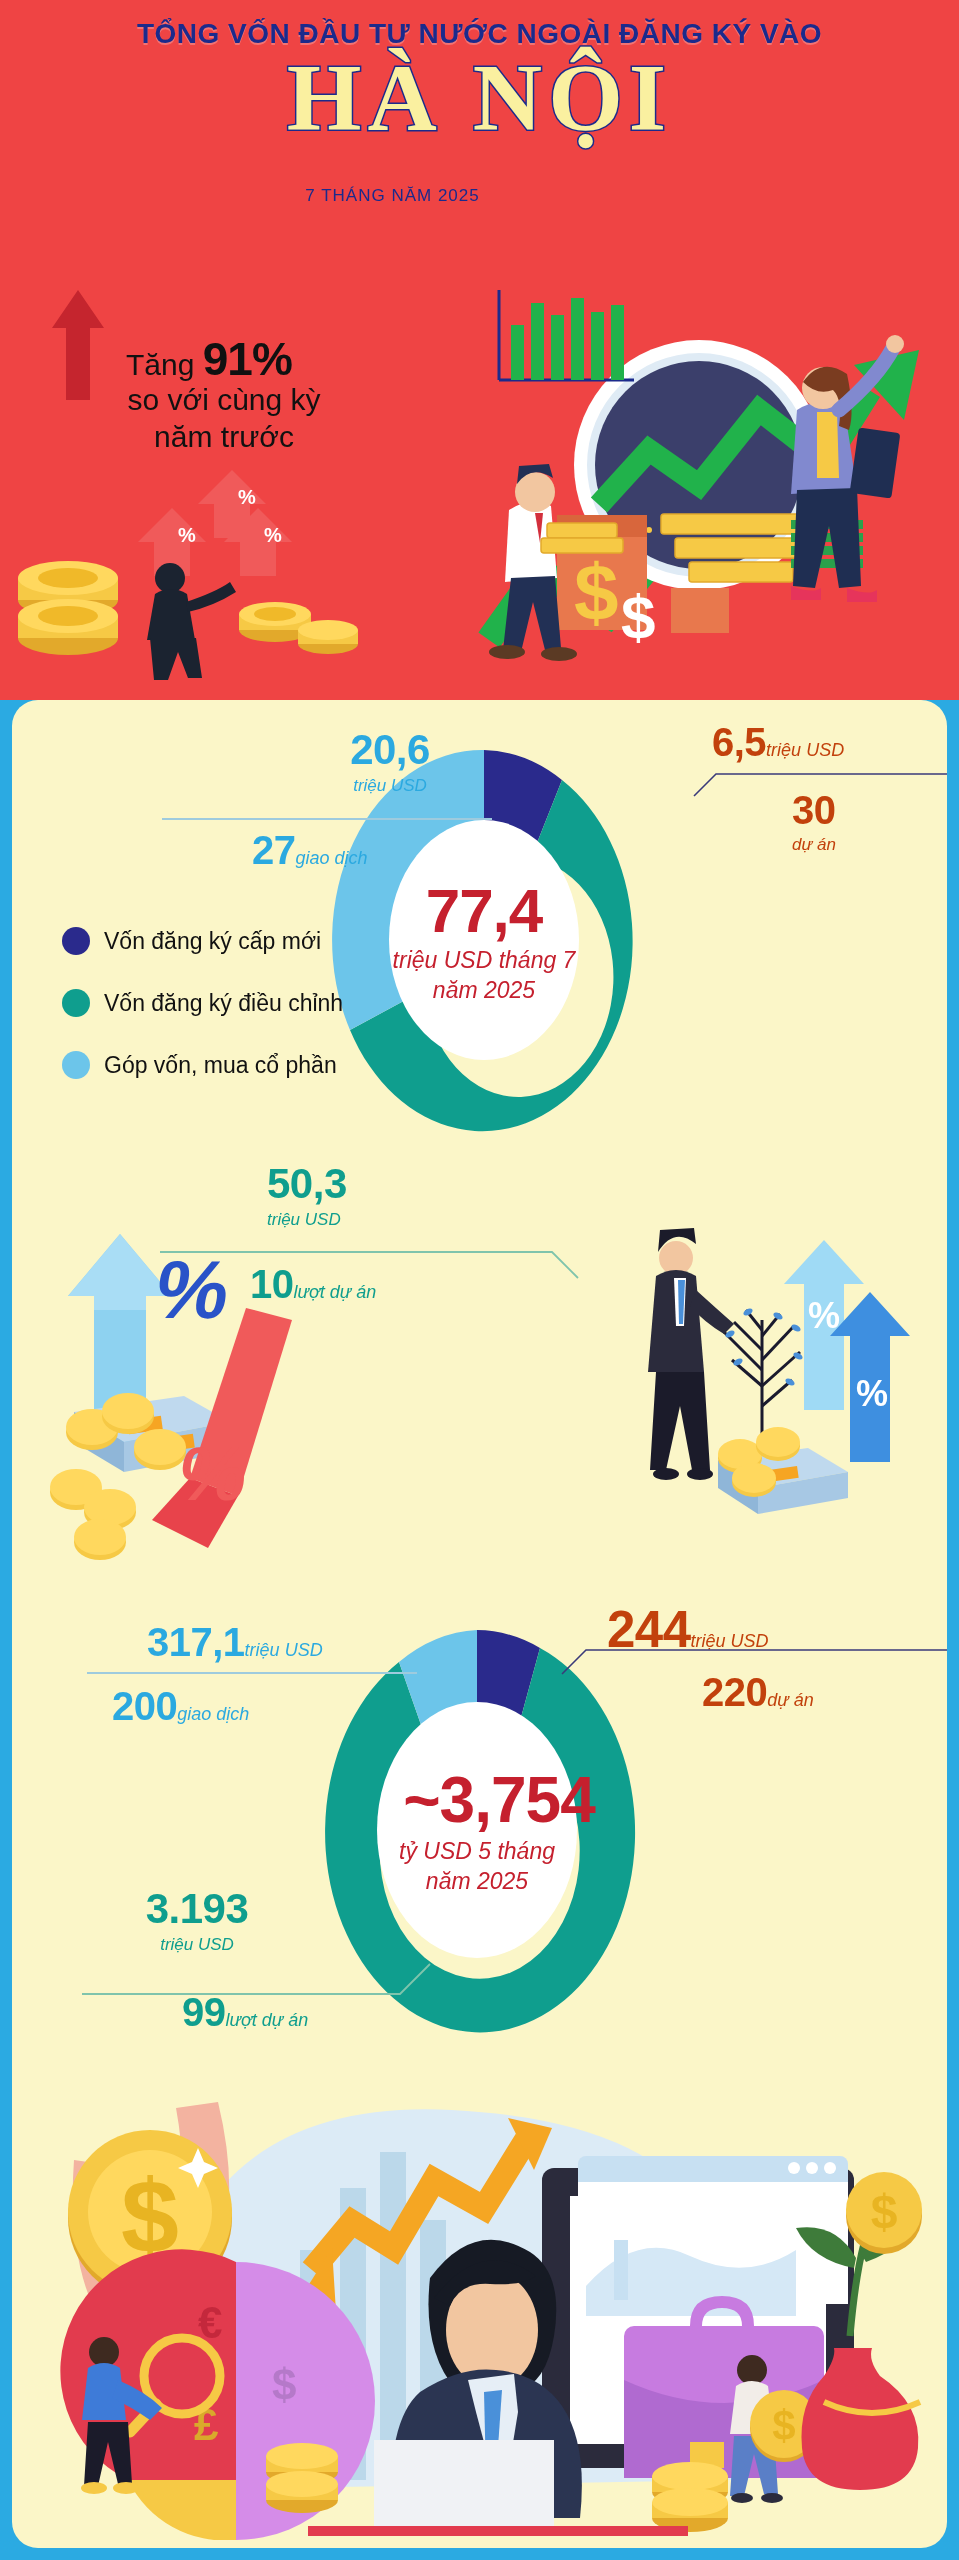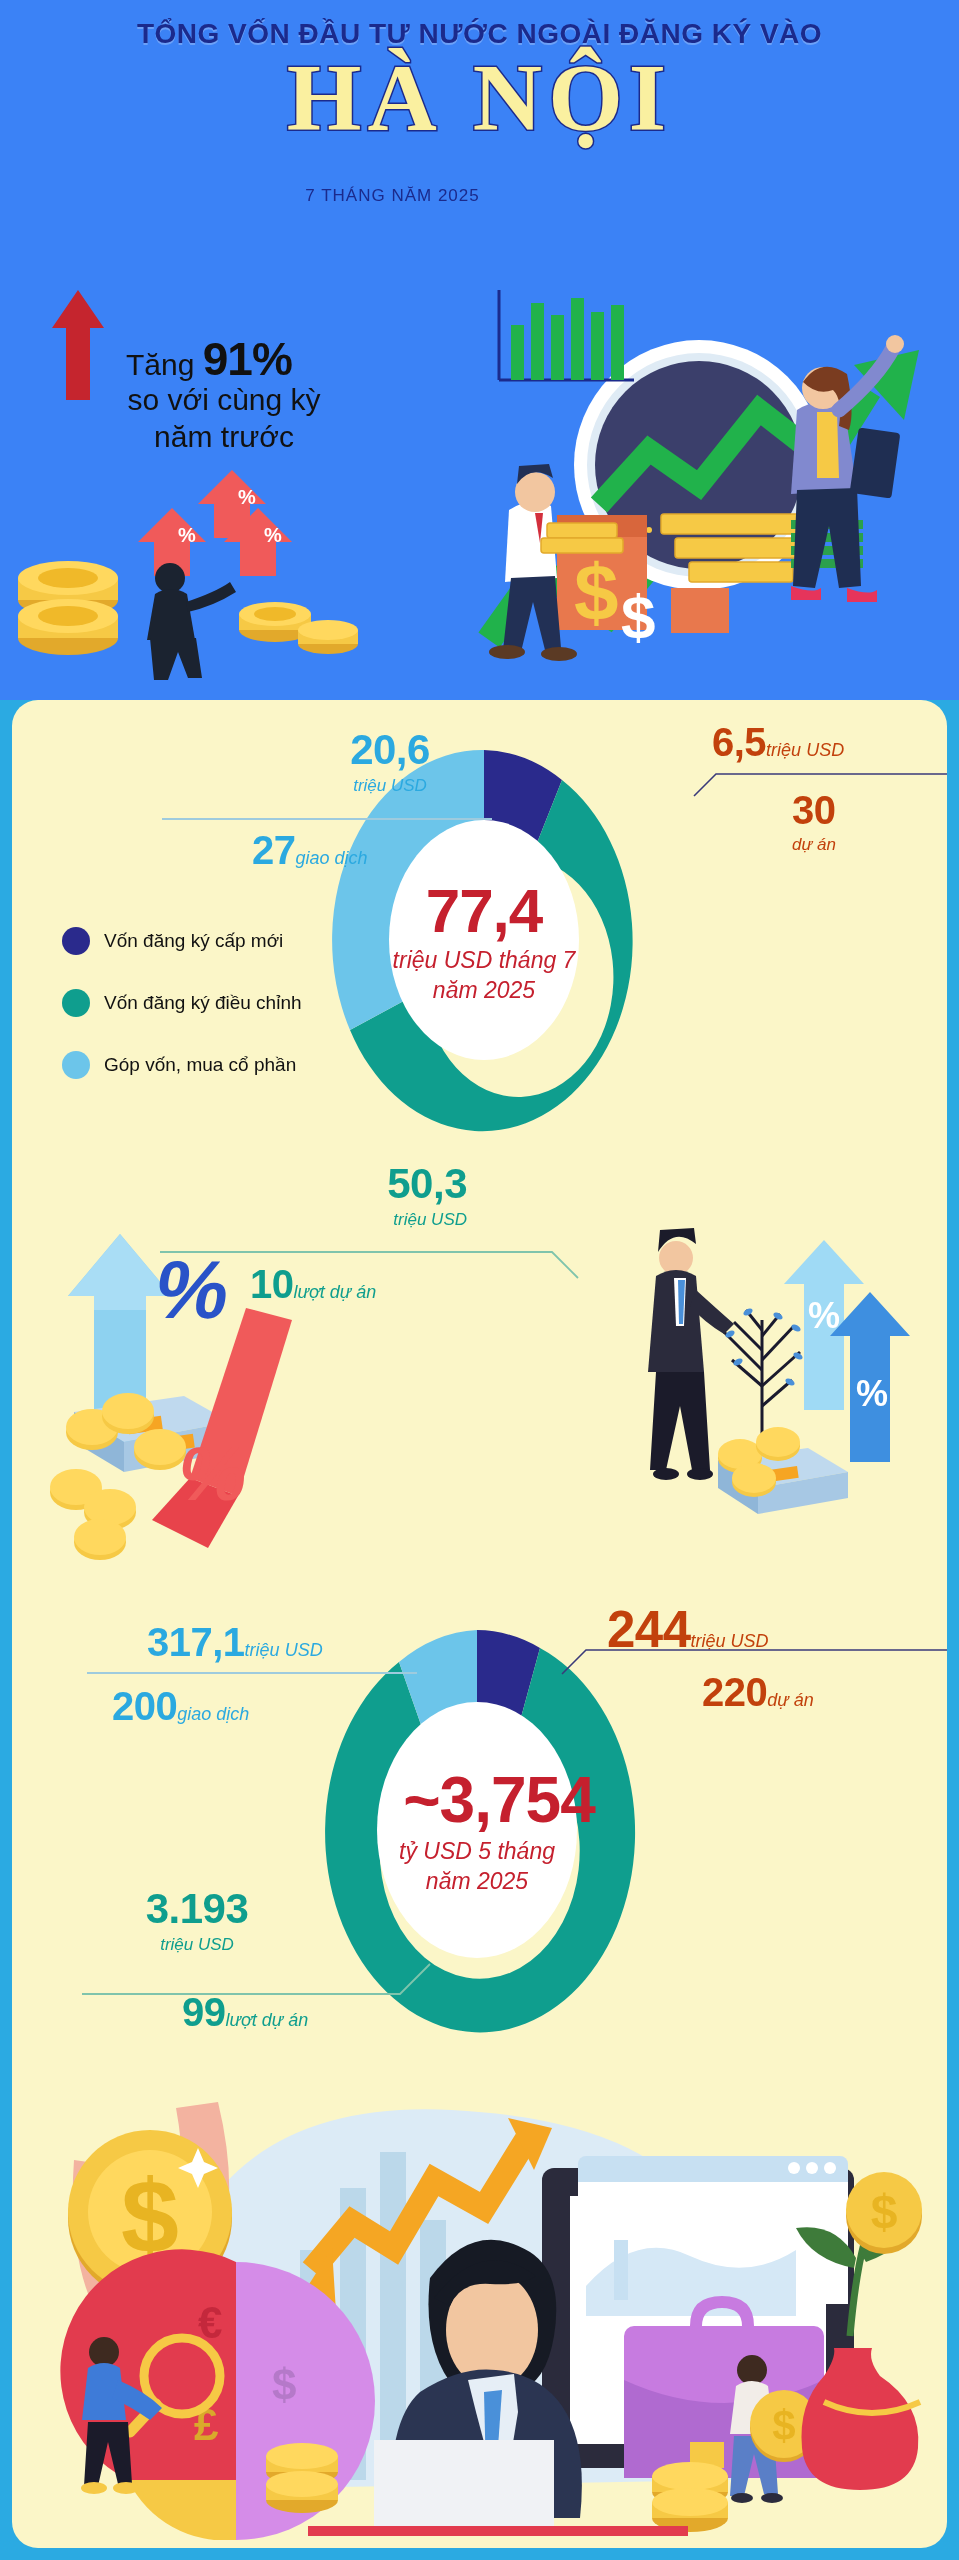--- a/index.html
+++ b/index.html
@@ -4,21 +4,21 @@
 <style>
   * { box-sizing: border-box; margin: 0; padding: 0; }
   html, body {
     width: 959px;
     background: #2BAAE2;
     font-family: "Liberation Sans", sans-serif;
   }
   body { width: 959px; height: 2560px; position: relative; overflow: hidden; }
 
   
-  .header { position: relative; width: 959px; height: 700px; background: #3b82f6; }
+  .header { position: relative; width: 959px; height: 700px; background: #ef4444; }
   .hdr-line1 {
     position: absolute; top: 18px; left: 0; width: 959px; text-align: center;
     font-size: 28px; font-weight: 700; letter-spacing: .5px;
     color: #1B2A8C; text-transform: uppercase;
     text-shadow: 0 2px 0 rgba(255,255,255,.25);
   }
   .hdr-city {
     position: absolute; top: 48px; left: 0; width: 959px; text-align: center;
     font-family: "Liberation Serif", serif;
     font-size: 96px; font-weight: 700; letter-spacing: 6px;
@@ -75,21 +75,21 @@
 
   
   .lbl { position: absolute; }
   .lbl .num { font-weight: 700; letter-spacing: -0.5px; }
   .lbl .unit { font-style: italic; }
   .lbl-line { position: absolute; height: 2px; }
 
   .legend { position: absolute; left: 50px; top: 227px; }
   .legend-row { display: flex; align-items: center; margin-bottom: 34px; }
   .legend-dot { width: 28px; height: 28px; border-radius: 50%; margin-right: 14px; flex: none; }
-  .legend-txt { font-size: 19px; color: #111; }
+  .legend-txt { font-size: 23px; color: #111; }
 
   .illus { position: absolute; }
 
   .blue-c  { color: #2BA9E0; }
   .green-c { color: #0F9E8E; }
   .navy-c  { color: #c2410c; }
 </style>
 </head>
 <body>
 
@@ -279,21 +279,21 @@
     <div class="legend-row">
       <div class="legend-dot" style="background:#0F9E8E;"></div>
       <div class="legend-txt">Vốn đăng ký điều chỉnh</div>
     </div>
     <div class="legend-row">
       <div class="legend-dot" style="background:#6CC5EA;"></div>
       <div class="legend-txt">Góp vốn, mua cổ phần</div>
     </div>
   </div>
 
-  <div class="lbl" style="left:255px; top:460px; width:200px; text-align:right;">
+  <div class="lbl" style="left:255px; top:460px; width:200px; text-align:left;">
     <div class="num green-c" style="font-size:42px;">50,3</div>
     <div class="unit green-c" style="font-size:17px; margin-top:2px;">triệu USD</div>
   </div>
   <svg style="position:absolute; left:148px; top:548px;" width="420" height="32">
     <path d="M0 4 L392 4 L418 30" stroke="#7FC4AC" stroke-width="1.8" fill="none"></path>
   </svg>
   <div class="lbl" style="left:238px; top:562px; white-space:nowrap;">
     <span class="num green-c" style="font-size:40px;">10</span><span class="unit green-c" style="font-size:18px;">lượt dự án</span>
   </div>
 

